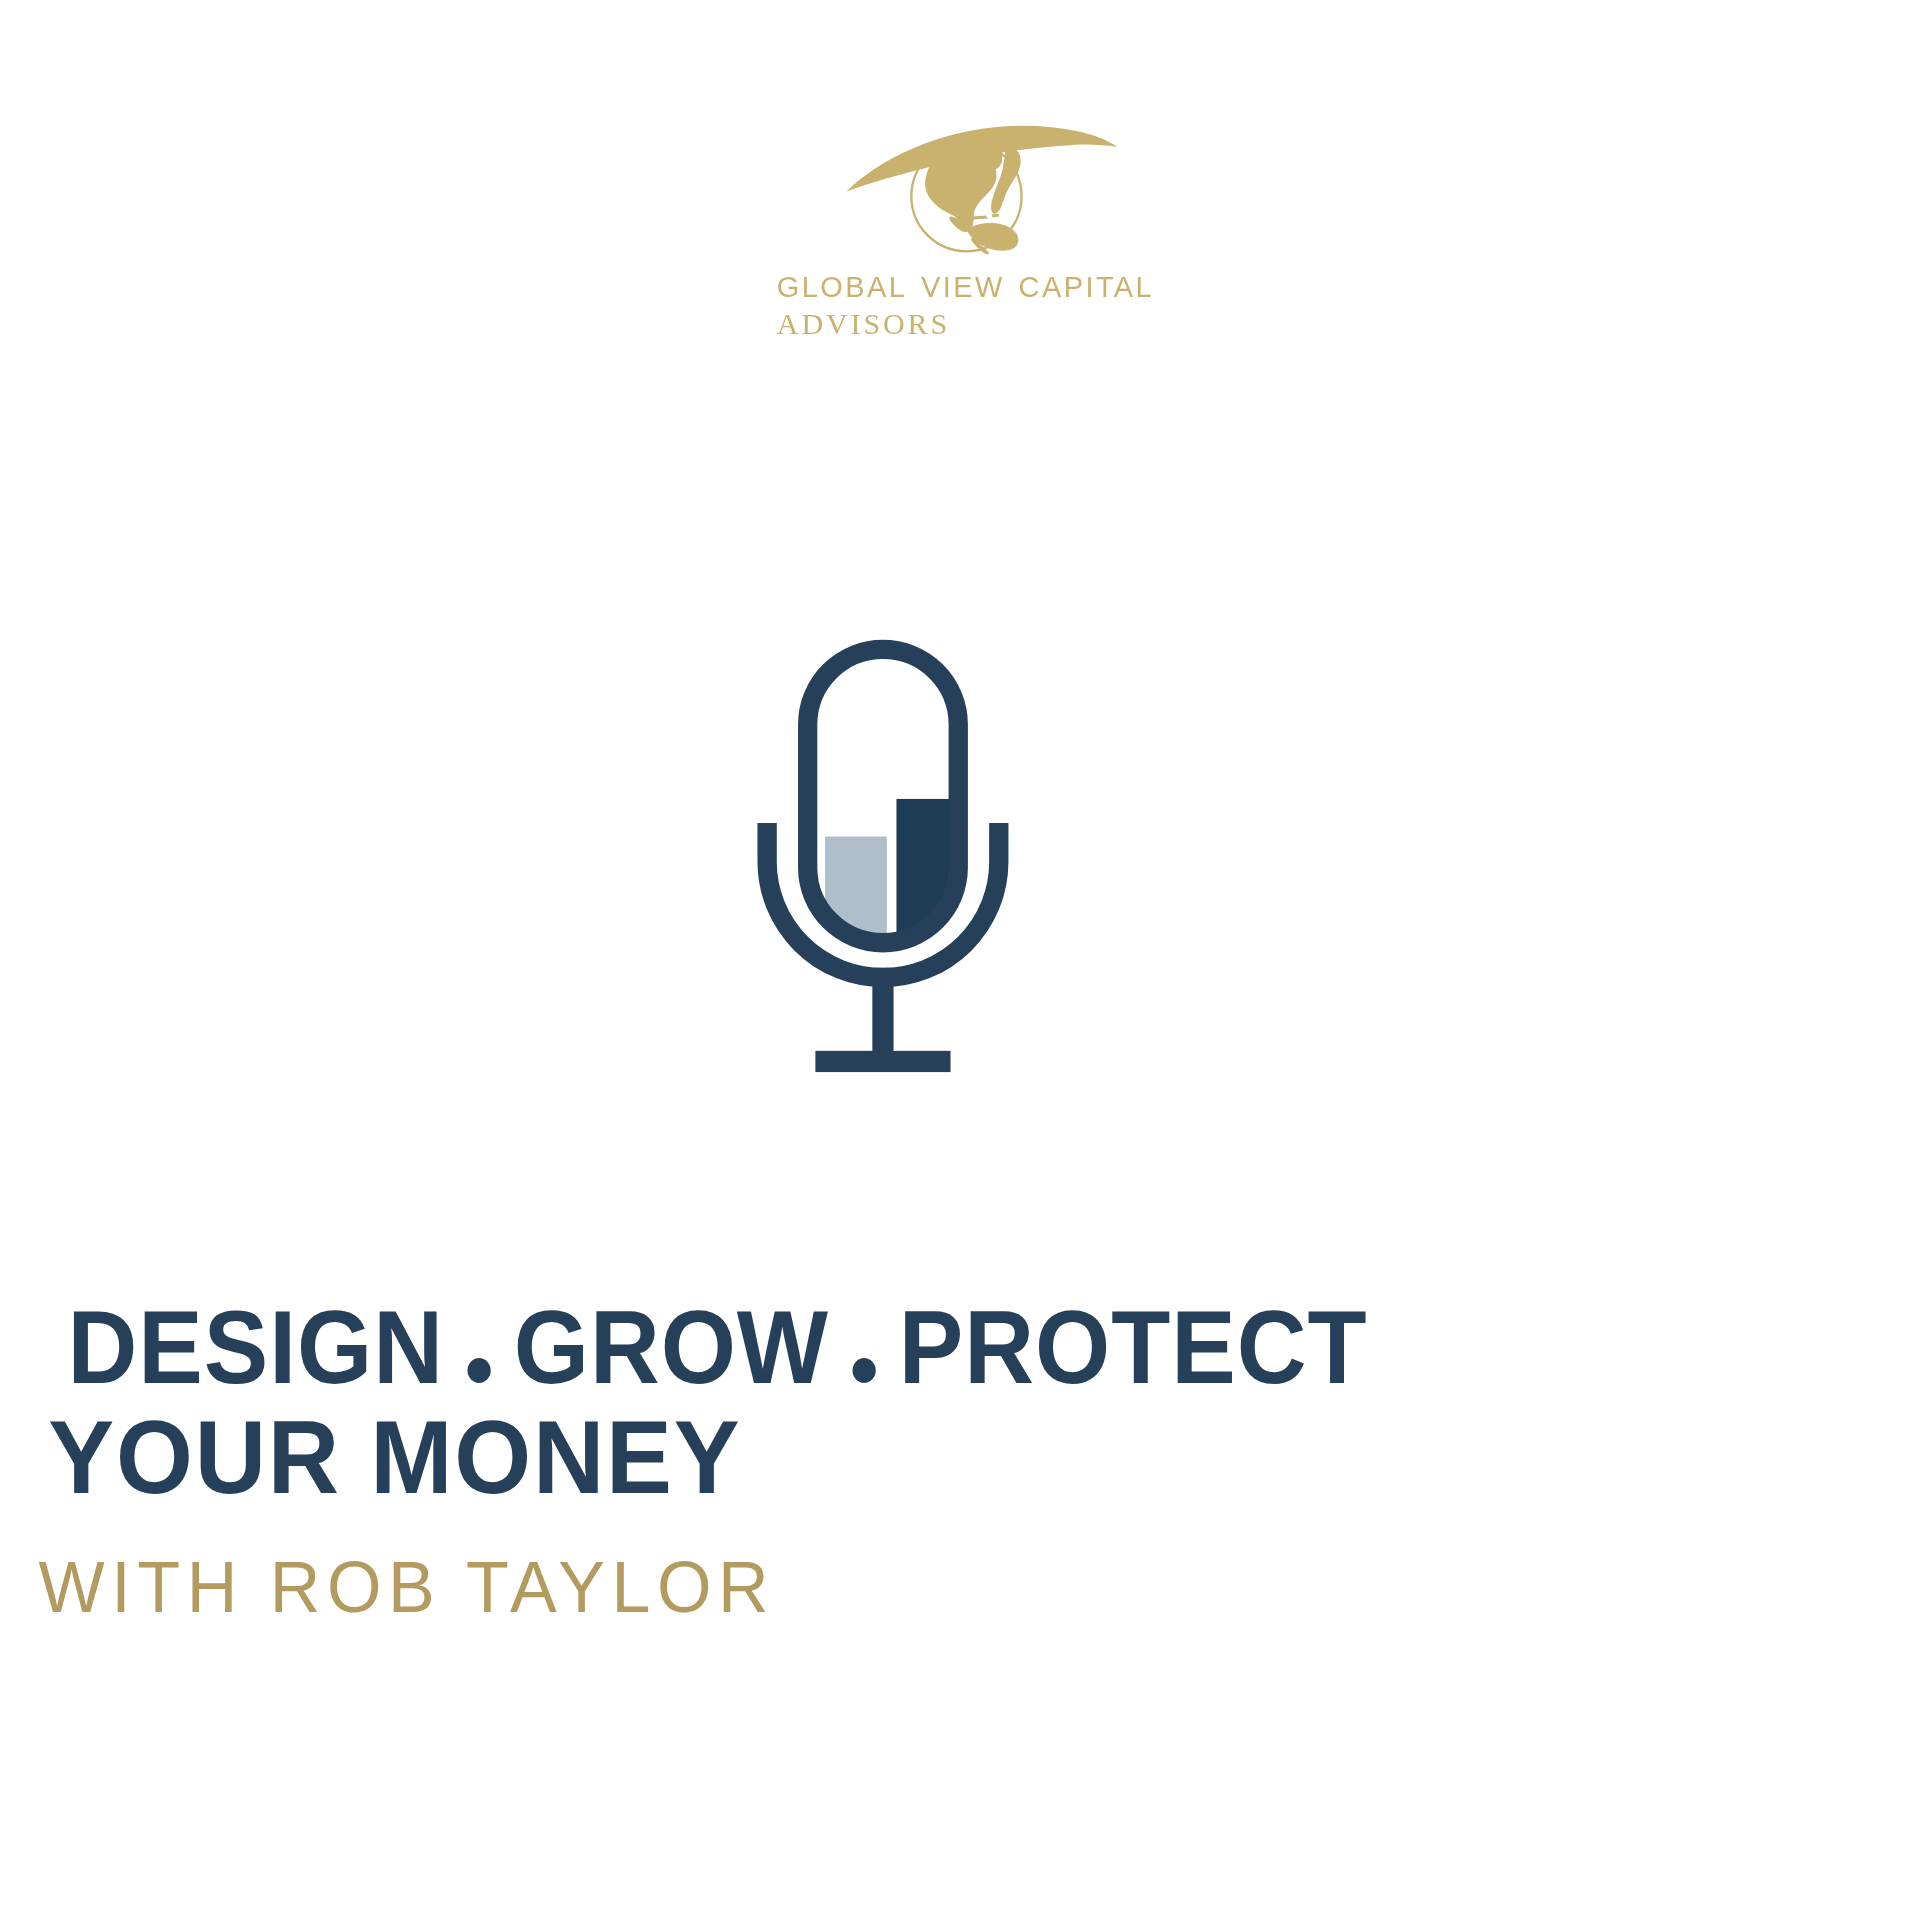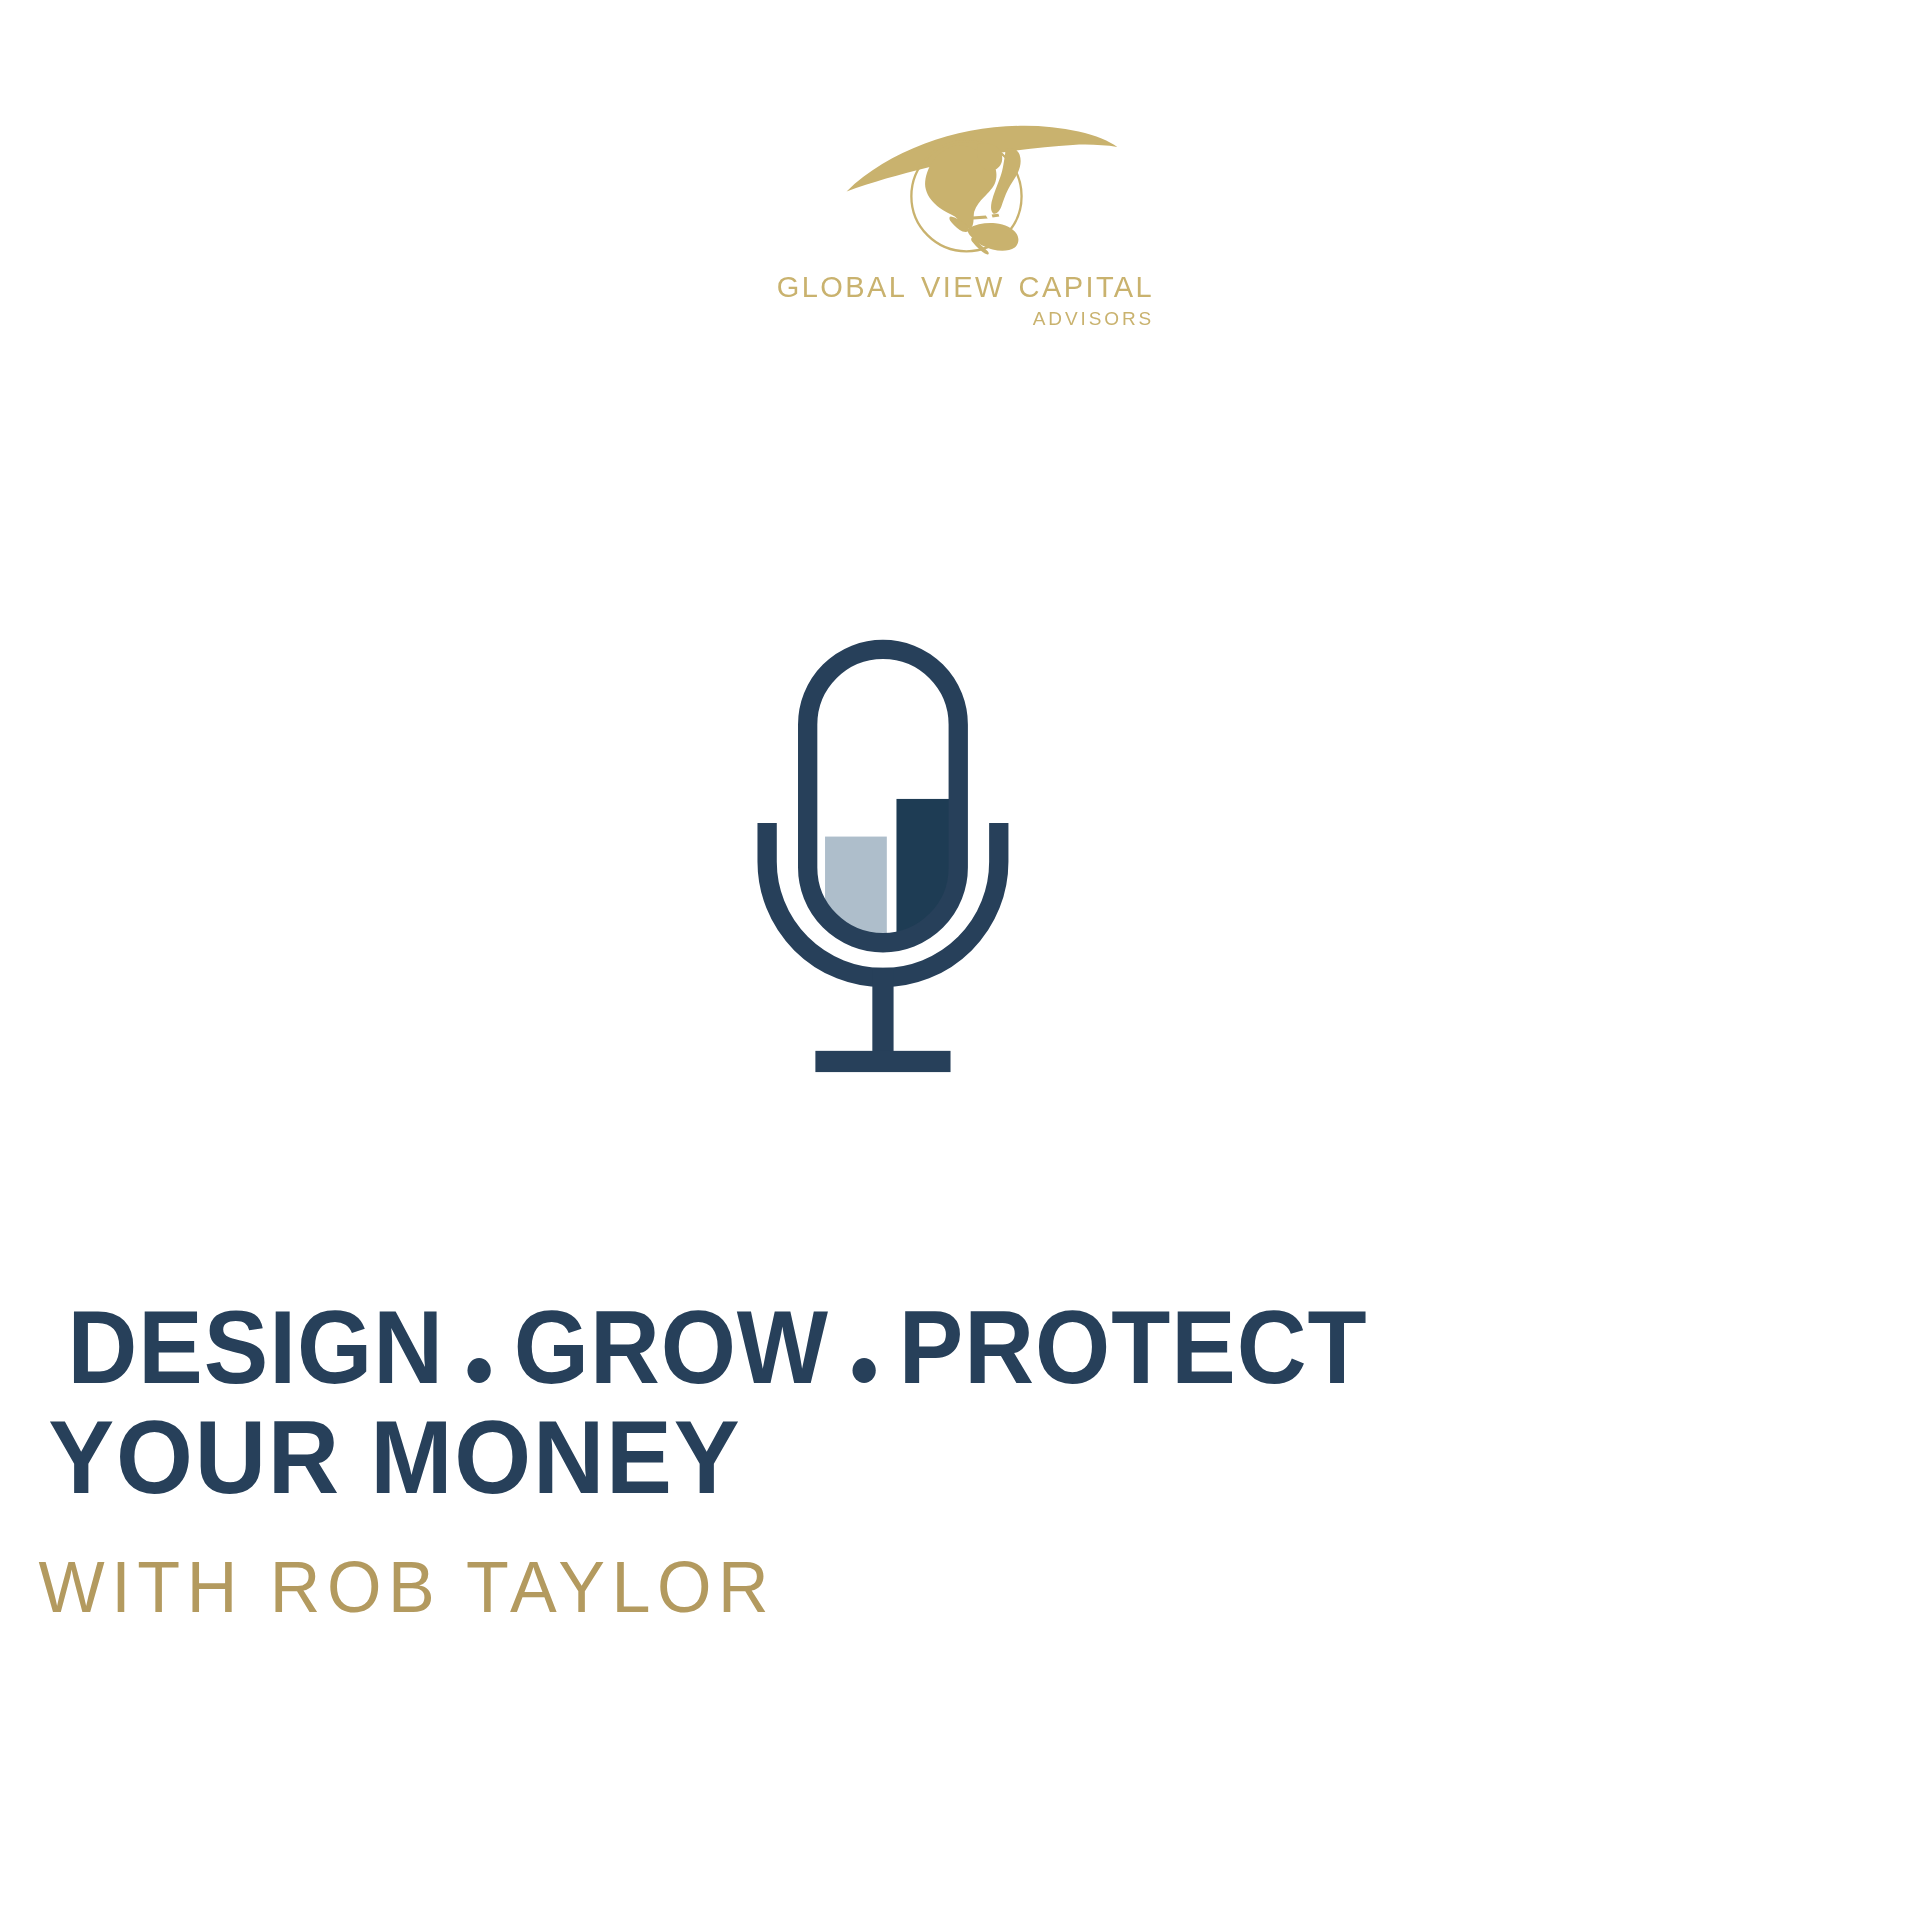--- a/index.html
+++ b/index.html
@@ -30,39 +30,39 @@
     flex-direction: column;
     align-items: center;
   }
   #brand-globe-mark {
     width: 319px;
     height: 145px;
     display: block;
   }
   #brand-wordmark {
     margin-top: 1.9px;
-    text-align: right;
+    text-align: left;
     line-height: 1;
   }
   #brand-name-primary {
     display: block;
     font-family: "Liberation Sans", sans-serif;
     font-size: 41px;
     letter-spacing: 2.4px;
     color: #c9b26e;
     font-variant: small-caps;
     text-transform: lowercase;
     font-weight: 400;
     white-space: nowrap;
   }
   #brand-name-secondary {
     display: block;
     margin-top: 4.8px;
-    font-family: Liberation Sans, sans-serif;
-    font-size: 19px;
+    font-family: Liberation Serif, serif;
+    font-size: 30px;
     letter-spacing: 2.9px;
     color: #c9b26e;
     font-weight: 400;
     white-space: nowrap;
   }
 
   
   #microphone-artwork {
     position: absolute;
     left: 743px;

